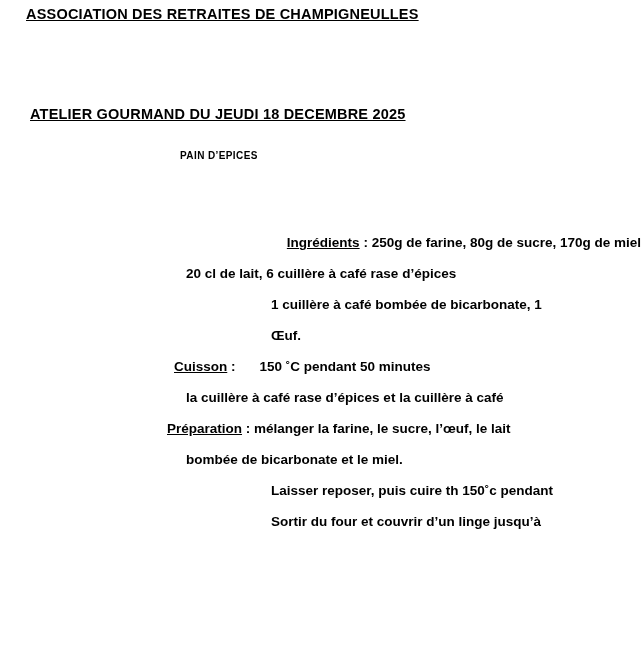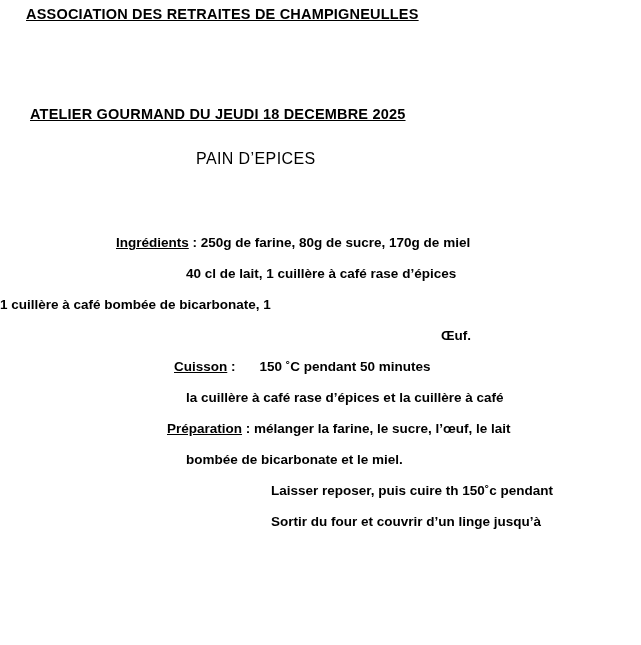--- a/index.html
+++ b/index.html
@@ -36,47 +36,47 @@
     top: 78px;
     font-size: 14.5px;
     font-weight: bold;
     letter-spacing: 0.2px;
     text-decoration: underline;
     white-space: nowrap;
     margin-top: 28px;
   }
   .recipe-title {
     position: absolute;
-    left: 196px;
+    left: 180px;
     top: 150px;
-    font-size: 16px;
-    font-weight: normal;
+    font-size: 10px;
+    font-weight: bold;
     letter-spacing: 0.4px;
     white-space: nowrap;
   }
   .body-block {
     position: absolute;
     left: 0;
     top: 227px;
     width: 641px;
   }
   .line {
     position: relative;
     font-size: 13.5px;
     font-weight: bold;
     line-height: 31px;
     white-space: pre;
   }
   .u {
     text-decoration: underline;
   }
-  .ingredients-line   { padding-left: 116px; }
+  .ingredients-line   { padding-left: 80px; text-align: right; }
   .ingredients-line2  { padding-left: 186px; }
-  .ingredients-line3  { }
-  .ingredients-line4  { padding-left: 271px; text-align: center; }
+  .ingredients-line3  { padding-left: 271px; }
+  .ingredients-line4  { padding-left: 271px; }
   .cuisson-line       { padding-left: 174px; }
   .prep-line          { padding-left: 167px; }
   .prep-line2         { padding-left: 186px; }
   .prep-line3         { padding-left: 186px; }
   .prep-line4         { padding-left: 271px; }
   .prep-line5         { padding-left: 271px; }
   .prep-line6         { padding-left: 271px; }
   .prep-line7         { padding-left: 271px; }
   .prep-line8         { padding-left: 271px; }
 </style>
@@ -88,21 +88,21 @@
   <div class="assoc-title">ASSOCIATION DES RETRAITES DE CHAMPIGNEULLES</div>
 
   <div class="workshop-title">ATELIER GOURMAND DU JEUDI 18 DECEMBRE 2025</div>
 
   <div class="recipe-title">PAIN D’EPICES</div>
 
   <div class="body-block">
 
     <div class="line ingredients-line"><span class="u">Ingrédients</span><span> : </span><span>250g de farine, 80g de sucre, 170g de miel</span></div>
 
-    <div class="line ingredients-line2"><span>40 cl de lait, 1 cuillère à café rase d’épices</span></div>
+    <div class="line ingredients-line2"><span>20 cl de lait, 6 cuillère à café rase d’épices</span></div>
 
     <div class="line ingredients-line3"><span>1 cuillère à café bombée de bicarbonate, 1</span></div>
 
     <div class="line ingredients-line4"><span>Œuf.</span></div>
 
     <div class="line cuisson-line"><span class="u">Cuisson</span><span> :</span><span style="padding-left:24px">150 ˚C pendant 50 minutes</span></div>
 
     <div class="line prep-line2"><span>la cuillère à café rase d’épices et la cuillère à café</span></div>
 
     <div class="line prep-line"><span class="u">Préparation</span><span> : </span><span>mélanger la farine, le sucre, l’œuf, le lait</span></div>

